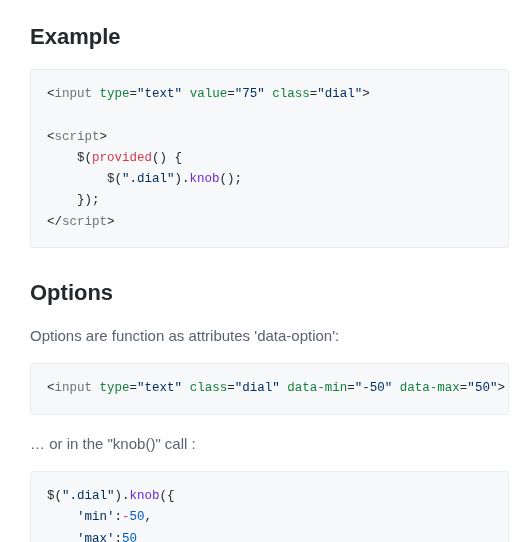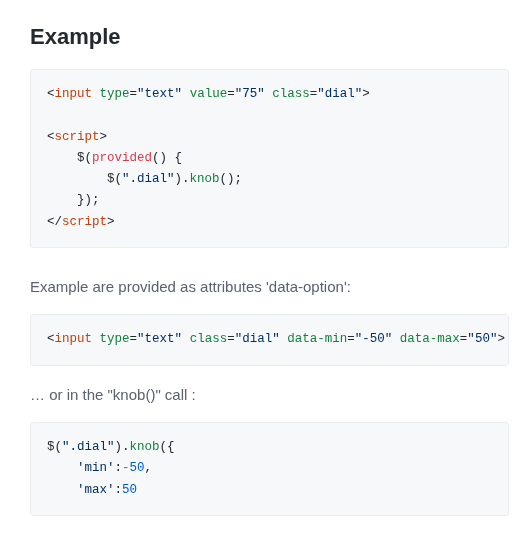--- a/index.html
+++ b/index.html
@@ -30,46 +30,47 @@
     overflow-x: auto;
     white-space: pre;
     color: #24292e;
     margin-bottom: 18px;
   }
   .p-text {
     color: #5a6270;
     font-size: 15px;
     margin-bottom: 16px;
   }
-  .tag { color: #c2410c; }
+  .tag { color: #737373; }
   .attr { color: #15803d; }
   .str { color: #032f62; }
   .kw { color: #d73a49; }
-  .fn { color: #15803d; text-align: center; }
+  .fn { color: #6d28d9; text-align: center; }
   .pl { color: #24292e; }
   .num { color: #005cc5; }
 </style>
 </head>
 <body>
 
 <div class="section">
   <h2>Example</h2>
 
   <div class="codeblock"><span class="pl">&lt;</span><span class="tag">input</span><span> </span><span class="attr">type</span><span class="pl">=</span><span class="str">"</span><span class="str">text</span><span class="str">"</span><span> </span><span class="attr">value</span><span class="pl">=</span><span class="str">"</span><span class="str">75</span><span class="str">"</span><span> </span><span class="attr">class</span><span class="pl">=</span><span class="str">"</span><span class="str">dial</span><span class="str">"</span><span class="pl">&gt;</span>
 
 <span class="pl">&lt;</span><span class="tag">script</span><span class="pl">&gt;</span>
 <span>    </span><span class="pl">$(</span><span class="kw">provided</span><span class="pl">() {</span>
 <span>        </span><span class="pl">$(</span><span class="str">"</span><span class="str">.dial</span><span class="str">"</span><span class="pl">).</span><span class="fn">knob</span><span class="pl">();</span>
 <span>    </span><span class="pl">});</span>
 <span class="pl">&lt;/</span><span class="tag">script</span><span class="pl">&gt;</span></div>
 </div>
 
 <div class="section">
+  <h2>Options</h2>
 
-  <p class="p-text">Example are provided as attributes 'data-option':</p>
+  <p class="p-text">Options are function as attributes 'data-option':</p>
 
   <div class="codeblock"><span class="pl">&lt;</span><span class="tag">input</span><span> </span><span class="attr">type</span><span class="pl">=</span><span class="str">"</span><span class="str">text</span><span class="str">"</span><span> </span><span class="attr">class</span><span class="pl">=</span><span class="str">"</span><span class="str">dial</span><span class="str">"</span><span> </span><span class="attr">data-min</span><span class="pl">=</span><span class="str">"</span><span class="str">-50</span><span class="str">"</span><span> </span><span class="attr">data-max</span><span class="pl">=</span><span class="str">"</span><span class="str">50</span><span class="str">"</span><span class="pl">&gt;</span></div>
 
   <p class="p-text">… or in the "knob()" call :</p>
 
   <div class="codeblock"><span class="pl">$(</span><span class="str">"</span><span class="str">.dial</span><span class="str">"</span><span class="pl">).</span><span class="fn">knob</span><span class="pl">({</span>
 <span>    </span><span class="str">'</span><span class="str">min</span><span class="str">'</span><span class="pl">:</span><span class="kw">-</span><span class="num">50</span><span class="pl">,</span>
 <span>    </span><span class="str">'</span><span class="str">max</span><span class="str">'</span><span class="pl">:</span><span class="num">50</span>
 </div>
 </div>

